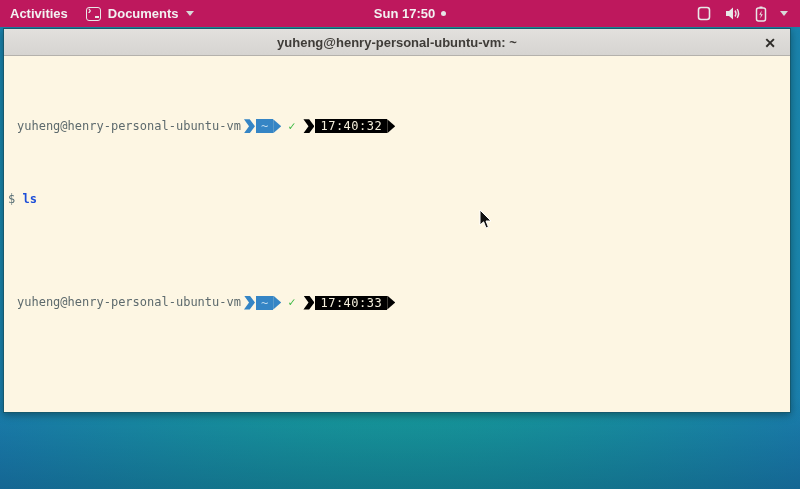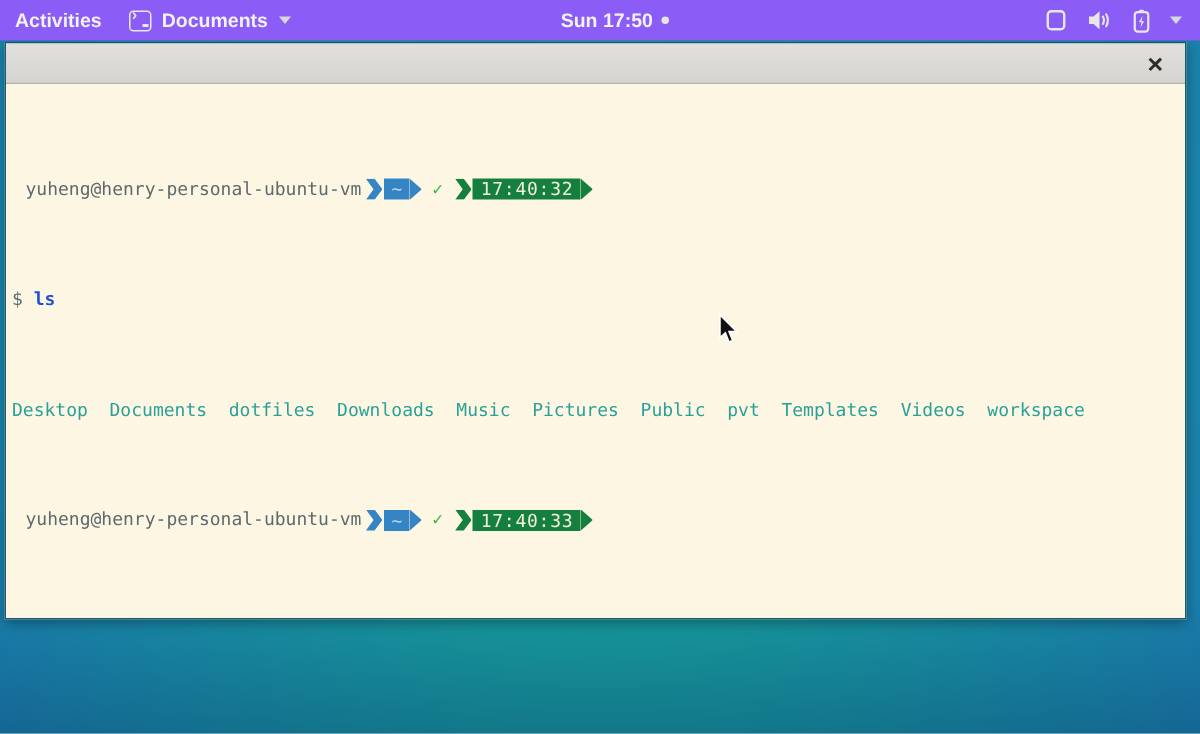--- a/index.html
+++ b/index.html
@@ -17,21 +17,21 @@
     background:
       linear-gradient(180deg, rgba(0,0,0,0) 80%, rgba(0,40,60,0.25) 100%),
       radial-gradient(ellipse 75% 140% at 50% 35%, #14a89c 0%, #179a9e 35%, #1b7cb0 80%, #1d74b2 100%);
   }
 
   
   .topbar {
     position: absolute;
     top: 0; left: 0; right: 0;
     height: 27px;
-    background: #8b5cf6;
+    background: #be185d;
     color: #f2f2f2;
     display: flex;
     align-items: center;
     font-size: 13px;
     font-weight: 600;
     z-index: 30;
   }
   .topbar-left { display: flex; align-items: center; gap: 18px; padding-left: 10px; flex: 1; }
   .activities { cursor: pointer; }
   .app-menu { display: flex; align-items: center; gap: 7px; cursor: pointer; }
@@ -134,21 +134,21 @@
     padding: 0 5px;
     margin-left: 1px;
   }
   .pl-point {
     display: inline-block;
     width: 8px; height: 14px;
     clip-path: polygon(0 0, 100% 50%, 0 100%);
   }
   .pl-blue { background: #3585c5; }
   .pl-blue-text { color: #bcd9ee; }
-  .pl-dark { background: #15803d; }
+  .pl-dark { background: #000000; }
   .pl-dark-text { color: #f4efdc; letter-spacing: 0.5px; }
   .check { color: #3cb944; font-weight: 700; padding: 0 5px 0 7px; }
 
   .prompt-sym { color: #586e75; }
   .cmd { color: #1d4ed8; font-weight: bold; }
   .dirs { color: #2aa198; }
 
   
   .mouse-cursor {
     position: absolute;
@@ -190,20 +190,21 @@
         <rect x="4.5" y="0.5" width="3" height="1.5" fill="#e8e8e8"></rect>
         <polygon points="6.8,4.5 4.2,8.8 6,8.8 5.2,12.5 7.8,8.2 6,8.2" fill="#e8e8e8"></polygon>
       </svg>
       <span class="caret-down"></span>
     </span>
   </div>
 </div>
 
 <div class="window">
   <div class="titlebar">
+    <span class="titlebar-title">yuheng@henry-personal-ubuntu-vm: ~</span>
     <span class="close-btn">✕</span>
   </div>
 
   <div class="term">
 
     
     <div class="tline">
       <span class="user-host">yuheng@henry-personal-ubuntu-vm</span>
       <span class="pl-chevron pl-blue"></span>
       <span class="pl-body pl-blue pl-blue-text">~</span>
@@ -211,21 +212,20 @@
       <span class="check">✓</span>
       <span class="pl-chevron pl-dark"></span>
       <span class="pl-body pl-dark pl-dark-text">17:40:32</span>
       <span class="pl-point pl-dark"></span>
     </div>
 
     
     <div class="tline"><span class="prompt-sym">$</span><span> </span><span class="cmd">ls</span></div>
 
     
-    <div class="tline dirs">Desktop  Documents  dotfiles  Downloads  Music  Pictures  Public  pvt  Templates  Videos  workspace</div>
 
     
     <div class="tline">
       <span class="user-host">yuheng@henry-personal-ubuntu-vm</span>
       <span class="pl-chevron pl-blue"></span>
       <span class="pl-body pl-blue pl-blue-text">~</span>
       <span class="pl-point pl-blue"></span>
       <span class="check">✓</span>
       <span class="pl-chevron pl-dark"></span>
       <span class="pl-body pl-dark pl-dark-text">17:40:33</span>

